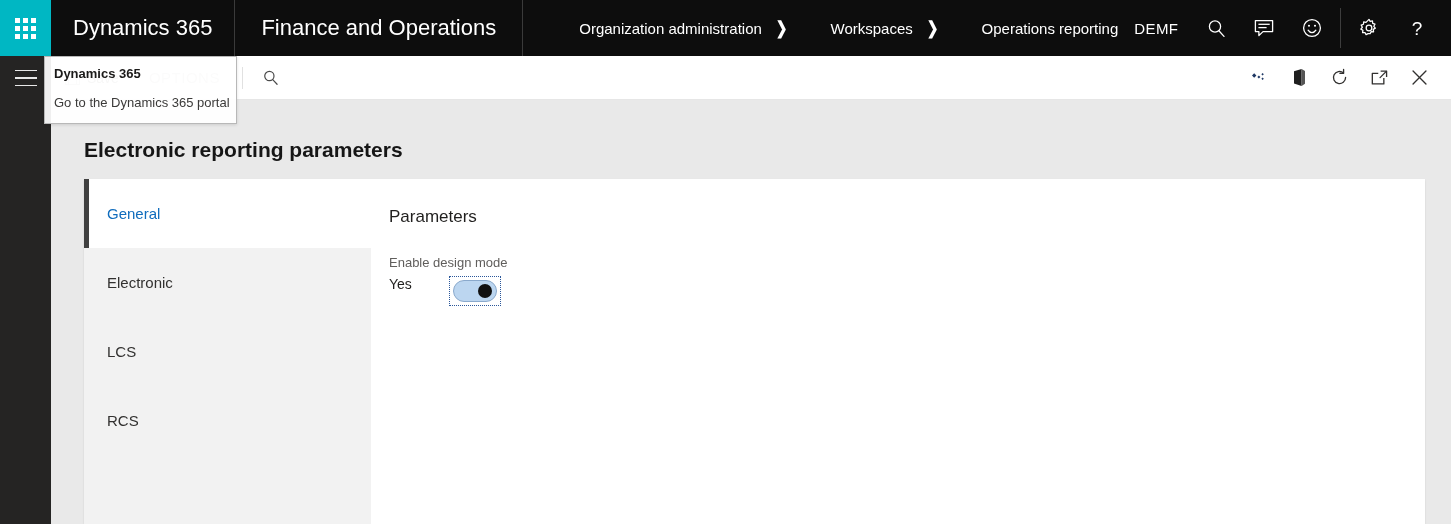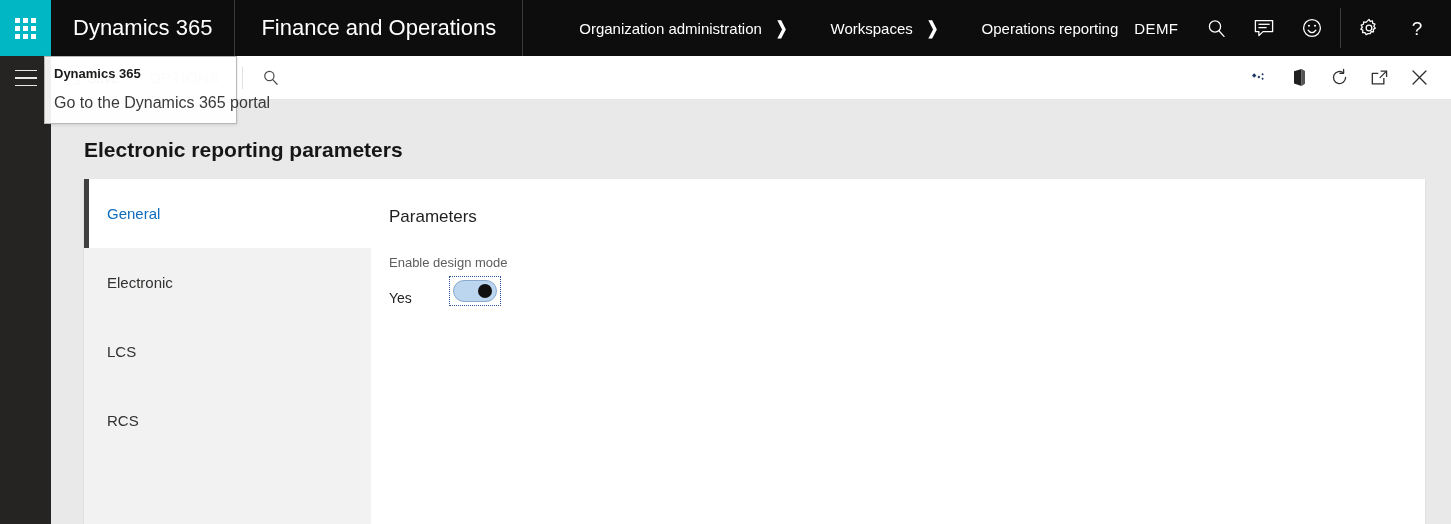--- a/index.html
+++ b/index.html
@@ -105,21 +105,21 @@
 
   
   .tooltip {
     position: absolute; top: 56px; left: 44px; width: 193px; height: 68px;
     background: rgba(255,255,255,0.93);
     border: 1px solid #b8b8b8;
     box-shadow: 0 1px 3px rgba(0,0,0,.12);
     z-index: 50; padding: 8px 9px 0 9px;
   }
   .tooltip-title { font-size: 13px; font-weight: bold; color: #1b1a19; line-height: 18px; }
-  .tooltip-body { font-size: 16px; color: #3b3a39; margin-top: 12px; line-height: 16px; white-space: nowrap; }
+  .tooltip-body { font-size: 13px; color: #3b3a39; margin-top: 12px; line-height: 16px; white-space: nowrap; }
 
   
   .page {
     position: absolute; top: 100px; left: 51px; width: 1400px; height: 424px;
     background: #e9e9e9;
   }
   .page-title {
     position: absolute; top: 38px; left: 33px;
     font-size: 21px; font-weight: bold; color: #161616; white-space: nowrap;
   }
@@ -135,21 +135,21 @@
   .tab {
     height: 69px; display: flex; align-items: center; padding-left: 18px;
     font-size: 15px; color: #323130; cursor: pointer; position: relative;
     background: #f2f2f2; border-left: 5px solid transparent;
   }
   .tab.active { background: #ffffff; border-left: 5px solid #404040; color: #0f6cbd; }
 
   .tabcontent { flex: 1; padding: 28px 0 0 18px; position: relative; }
   .section-title { font-size: 17px; color: #201f1e; font-weight: 400; }
   .field-label { font-size: 13px; color: #605e5c; margin-top: 28px; }
-  .field-row { display: flex; align-items: flex-end; margin-top: 6px; }
+  .field-row { display: flex; align-items: flex-start; margin-top: 6px; }
   .field-value { font-size: 14px; color: #201f1e; width: 60px; }
 
   .toggle-wrap {
     padding: 3px; border: 1px dotted #2b579a; display: inline-flex;
     align-items: center; cursor: pointer;
   }
   .toggle {
     width: 44px; height: 22px; border-radius: 11px;
     background: #bcd6f0; border: 1px solid #8aa9cc;
     position: relative;

